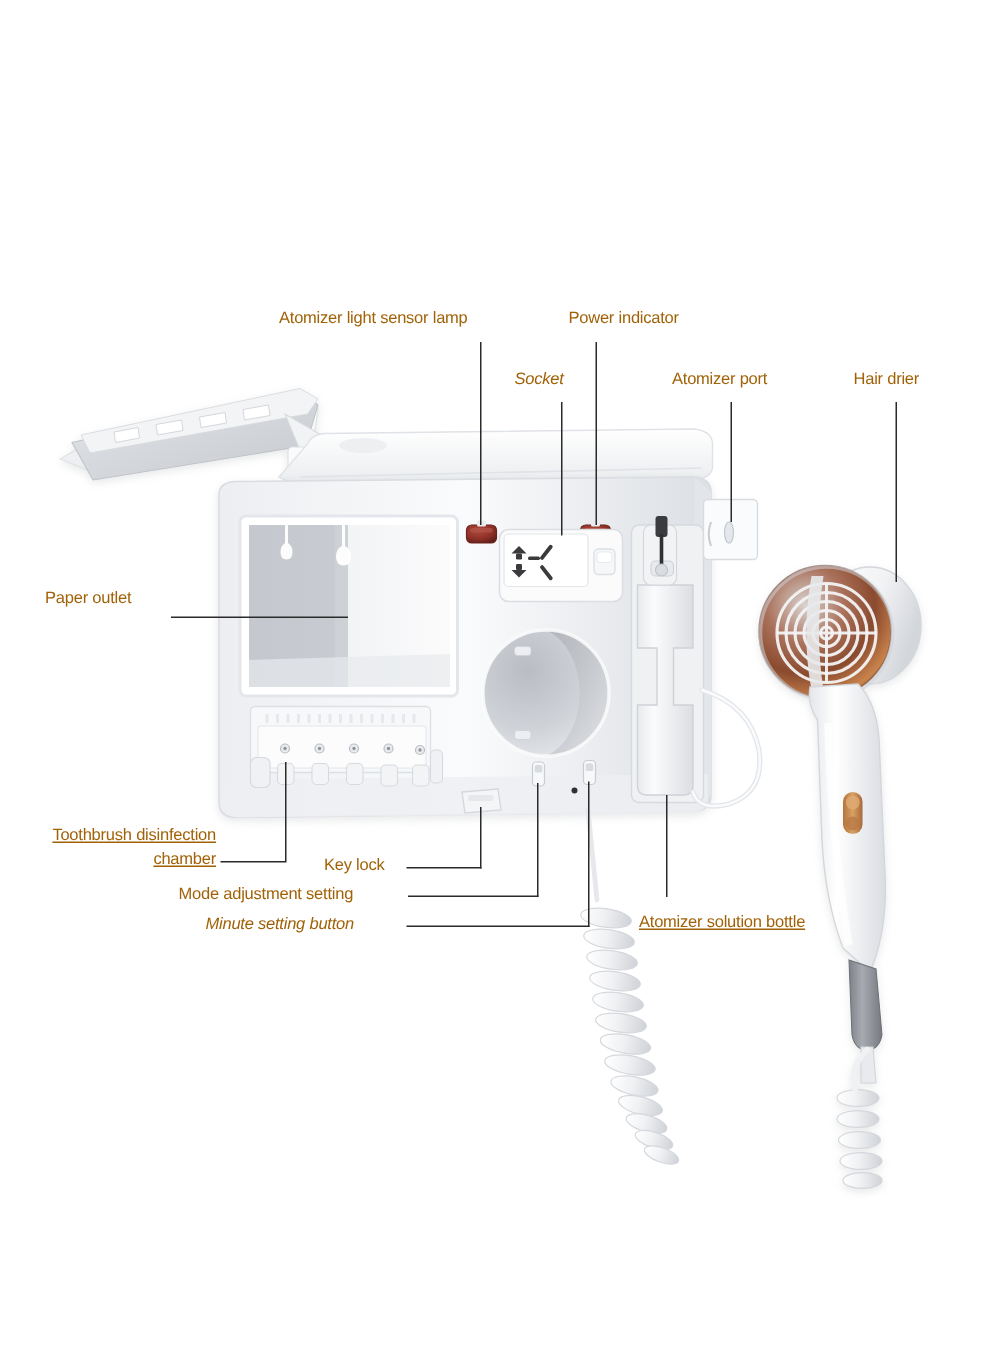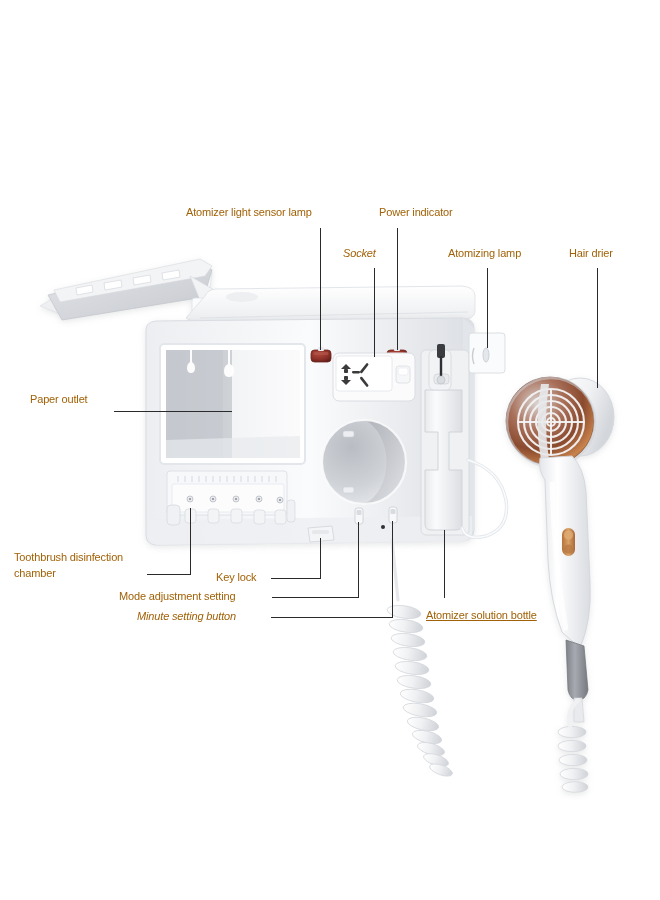--- a/index.html
+++ b/index.html
@@ -16,21 +16,21 @@
   }
   
   .label {
     position: absolute;
     font-size: 11px;
     color: #a16207;
     white-space: nowrap;
     letter-spacing: -0.15px;
     line-height: 15px;
   }
-  .label.two-line { white-space: normal; line-height: 16px; }
+  .label.two-line { white-space: normal; text-align: right; line-height: 16px; text-decoration: underline; }
   .leader {
     position: absolute;
     background: #2a2a2a;
   }
   .leader.v { width: 1px; }
   .leader.h { height: 1px; }
 
   
   #product { position: absolute; left: 0; top: 0; width: 660px; height: 900px; }
 
@@ -376,21 +376,21 @@
   <div class="leader v" style="left:392px; top:521px; height:97px;"></div>
 
   <div class="leader v" style="left:444px; top:530px; height:68px;"></div>
 
   <div class="label" style="left:186px; top:205px;">Atomizer light sensor lamp</div>
 
   <div class="label" style="left:359px; top:205px;margin-left:20px;">Power indicator</div>
 
   <div class="label" style="left:343px; top:246px;font-style:italic;">Socket</div>
 
-  <div class="label" style="left:448px; top:246px;">Atomizing lamp</div>
+  <div class="label" style="left:448px; top:246px;">Atomizer port</div>
 
   <div class="label" style="left:569px; top:246px;">Hair drier</div>
 
   <div class="label" style="left:30px; top:392px;">Paper outlet</div>
 
   <div class="label two-line" style="left:14px; top:549px; width:130px;">Toothbrush disinfection chamber</div>
 
   <div class="label" style="left:216px; top:570px;text-align:center;">Key lock</div>
 
   <div class="label" style="left:119px; top:589px;">Mode adjustment setting</div>

